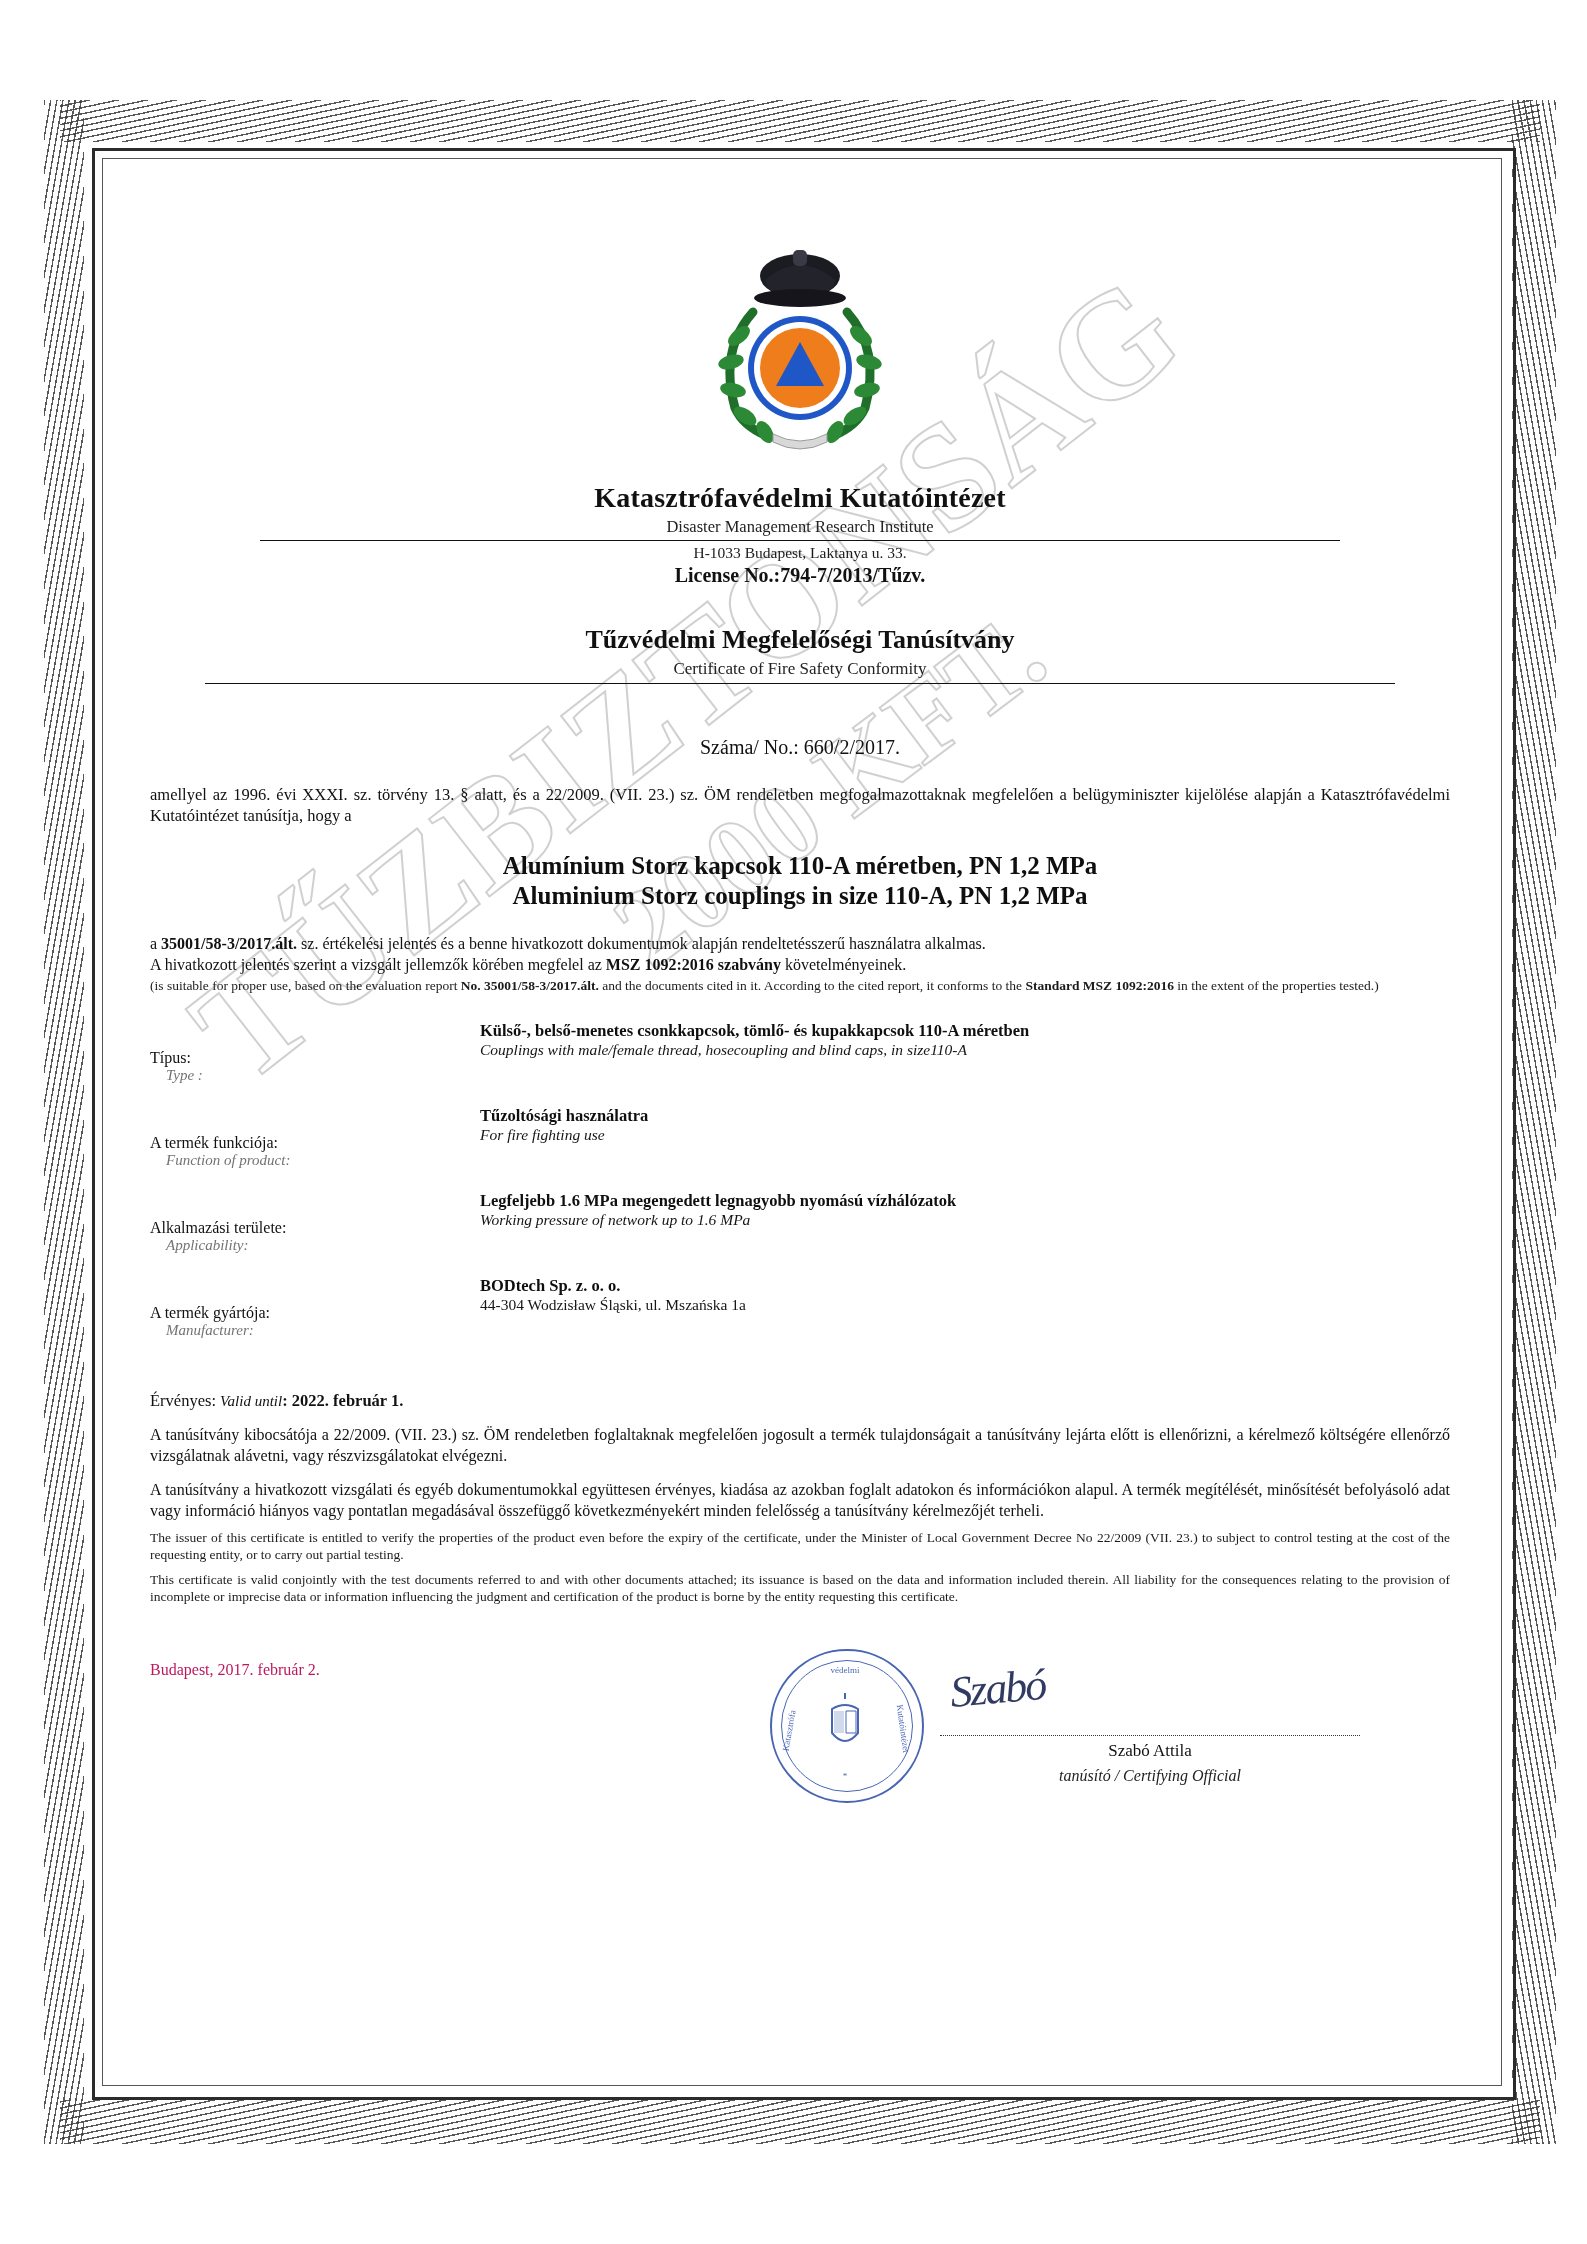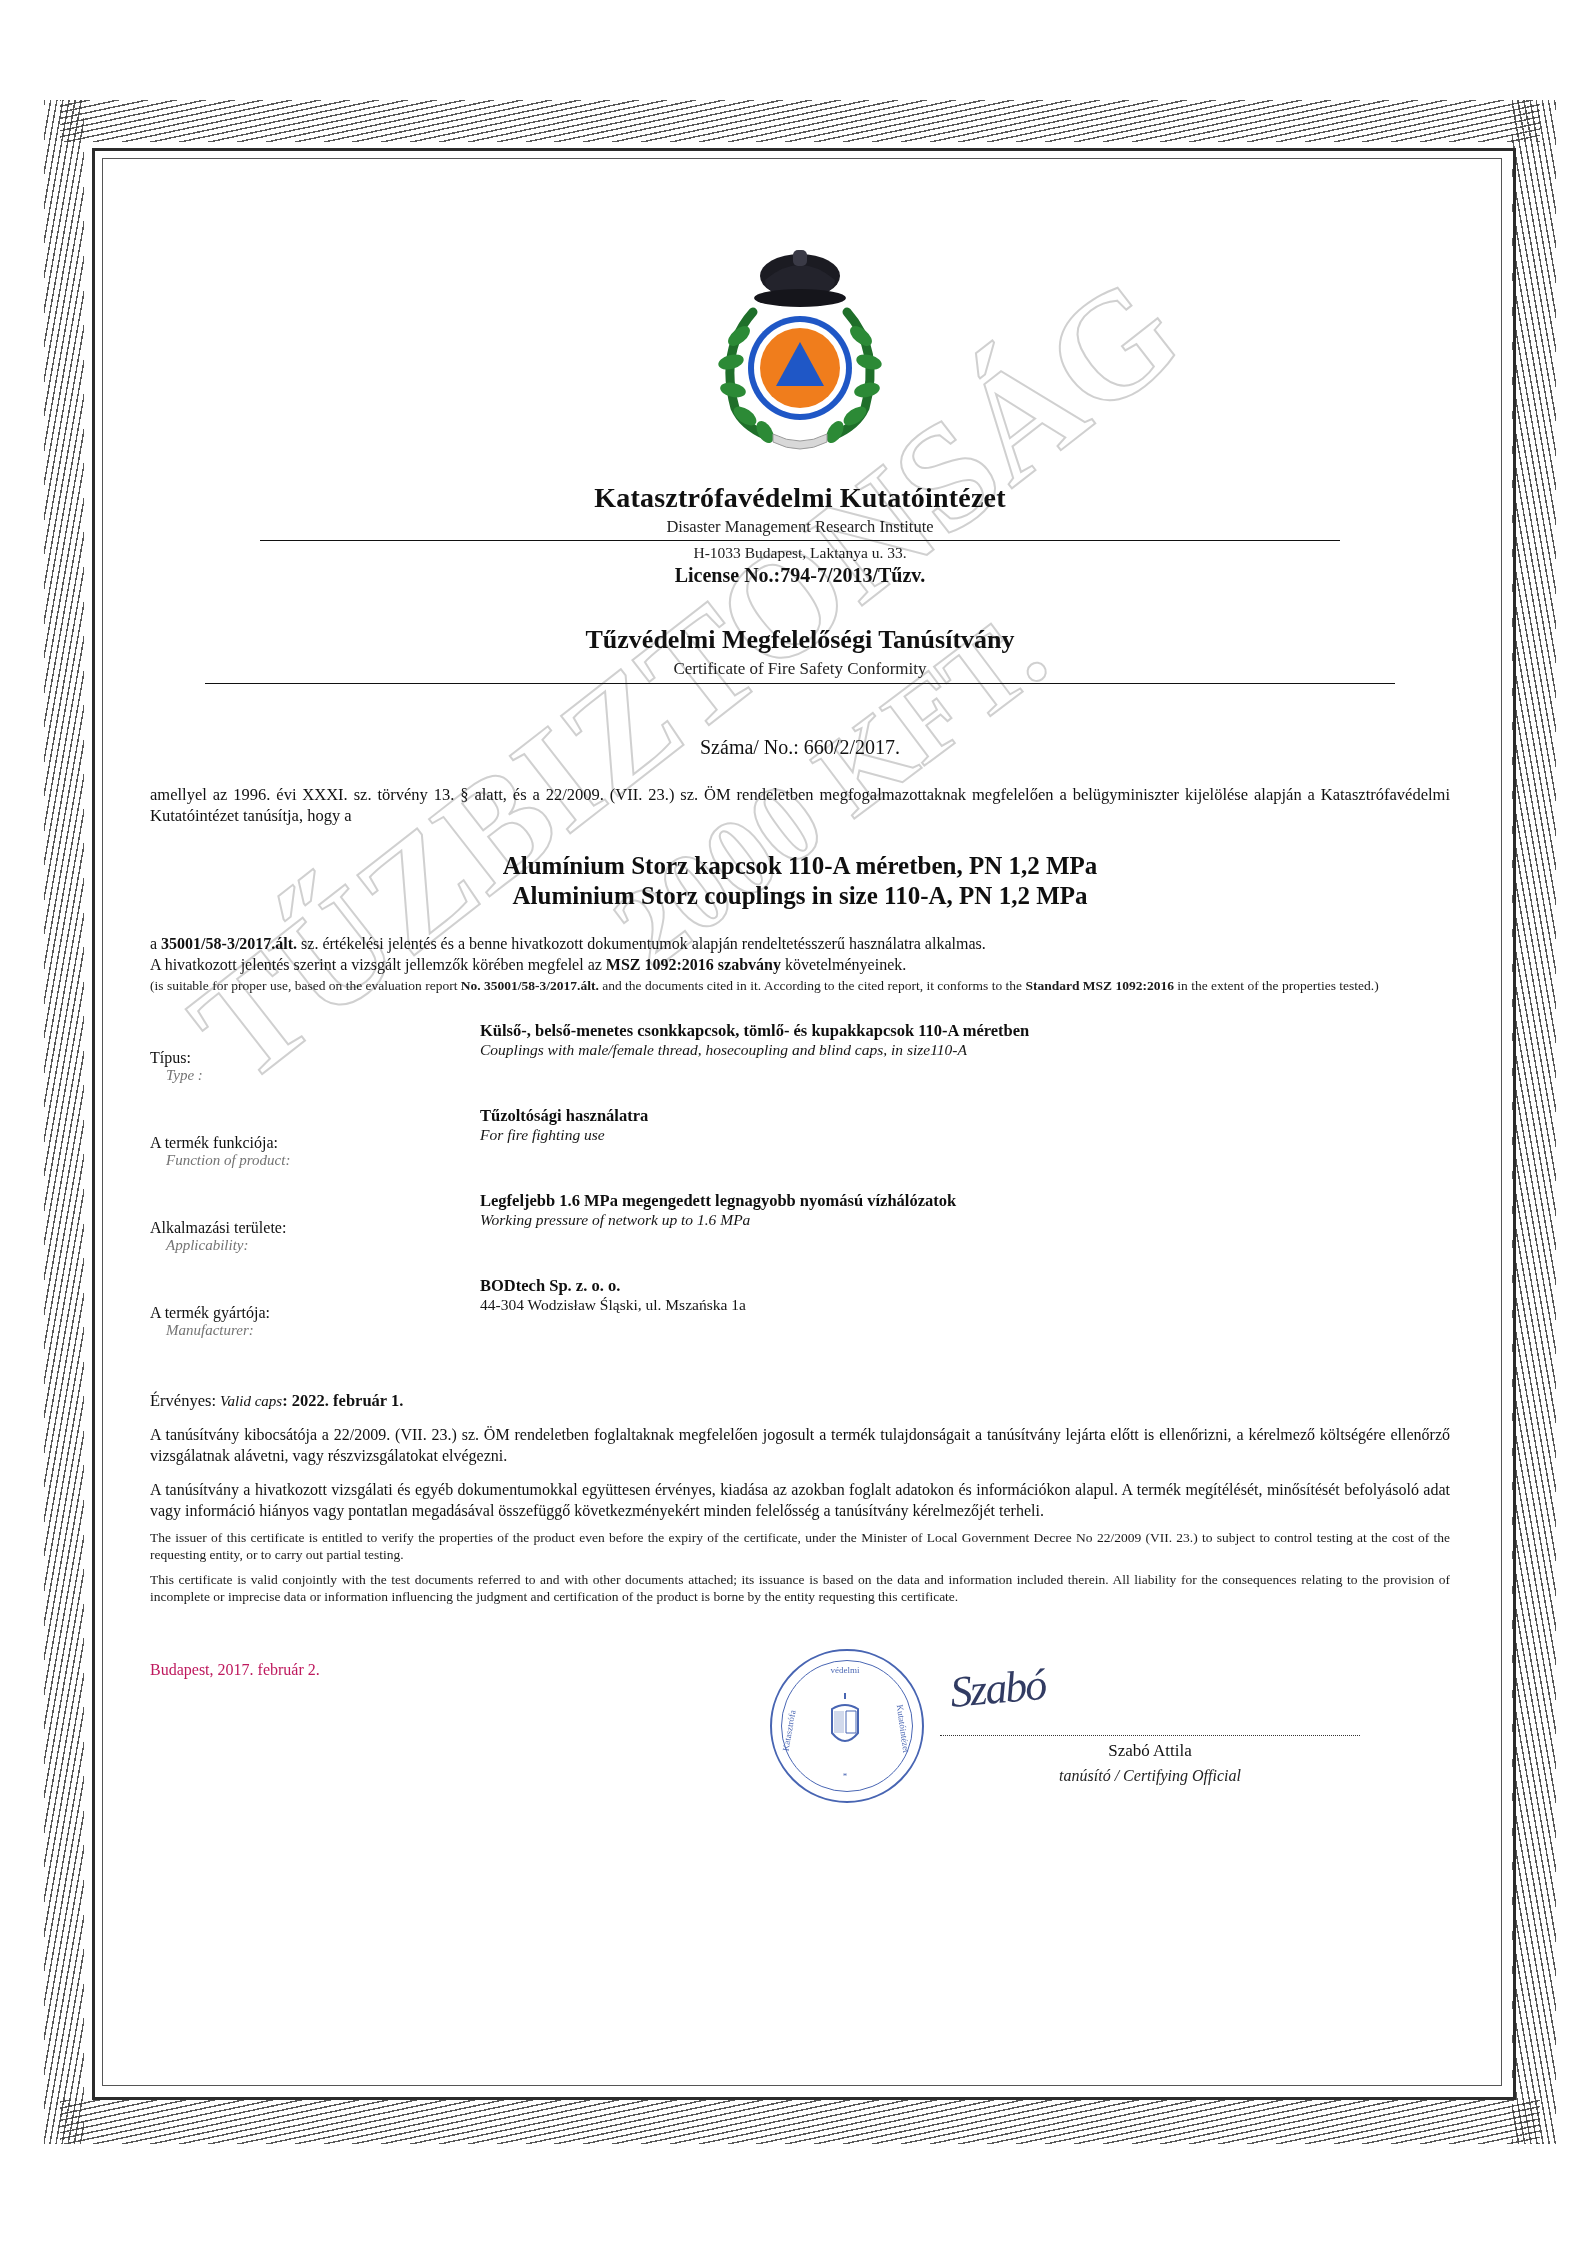--- a/index.html
+++ b/index.html
@@ -456,21 +456,21 @@
         </td>
         <td>
           <div class="val-hu">BODtech Sp. z. o. o.</div>
           <div class="val-plain">44-304 Wodzisław Śląski, ul. Mszańska 1a</div>
         </td>
       </tr>
     </tbody>
       </table>
 
     <div class="valid-line">
-      <span>Érvényes: </span><i>Valid caps</i><b>: 2022. február 1.</b>
+      <span>Érvényes: </span><i>Valid until</i><b>: 2022. február 1.</b>
     </div>
 
     <div class="legal-hu">A tanúsítvány kibocsátója a 22/2009. (VII. 23.) sz. ÖM rendeletben foglaltaknak megfelelően jogosult a termék tulajdonságait a tanúsítvány lejárta előtt is ellenőrizni, a kérelmező költségére ellenőrző vizsgálatnak alávetni, vagy részvizsgálatokat elvégezni.</div>
     <div class="legal-hu">A tanúsítvány a hivatkozott vizsgálati és egyéb dokumentumokkal együttesen érvényes, kiadása az azokban foglalt adatokon és információkon alapul. A termék megítélését, minősítését befolyásoló adat vagy információ hiányos vagy pontatlan megadásával összefüggő következményekért minden felelősség a tanúsítvány kérelmezőjét terheli.</div>
     <div class="legal-en">The issuer of this certificate is entitled to verify the properties of the product even before the expiry of the certificate, under the Minister of Local Government Decree No 22/2009 (VII. 23.) to subject to control testing at the cost of the requesting entity, or to carry out partial testing.</div>
     <div class="legal-en">This certificate is valid conjointly with the test documents referred to and with other documents attached; its issuance is based on the data and information included therein. All liability for the consequences relating to the provision of incomplete or imprecise data or information influencing the judgment and certification of the product is borne by the entity requesting this certificate.</div>
 
     <div class="place-date">Budapest, 2017. február 2.</div>
 
     <div class="sign-area">

